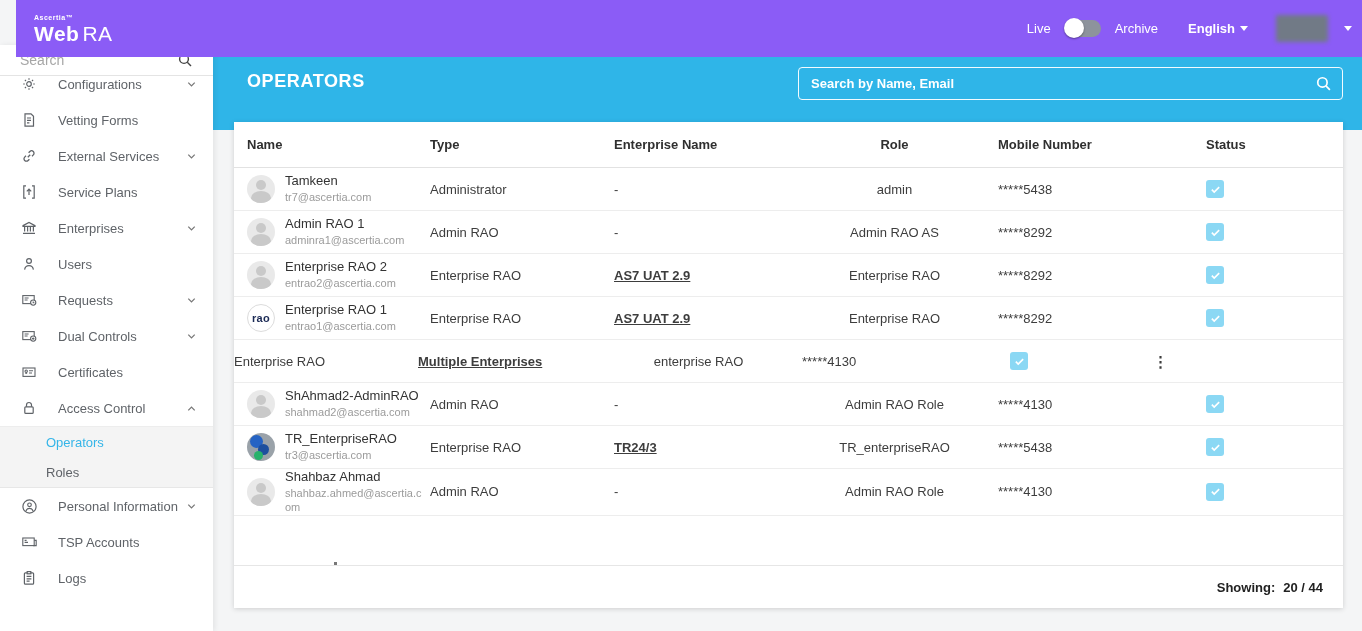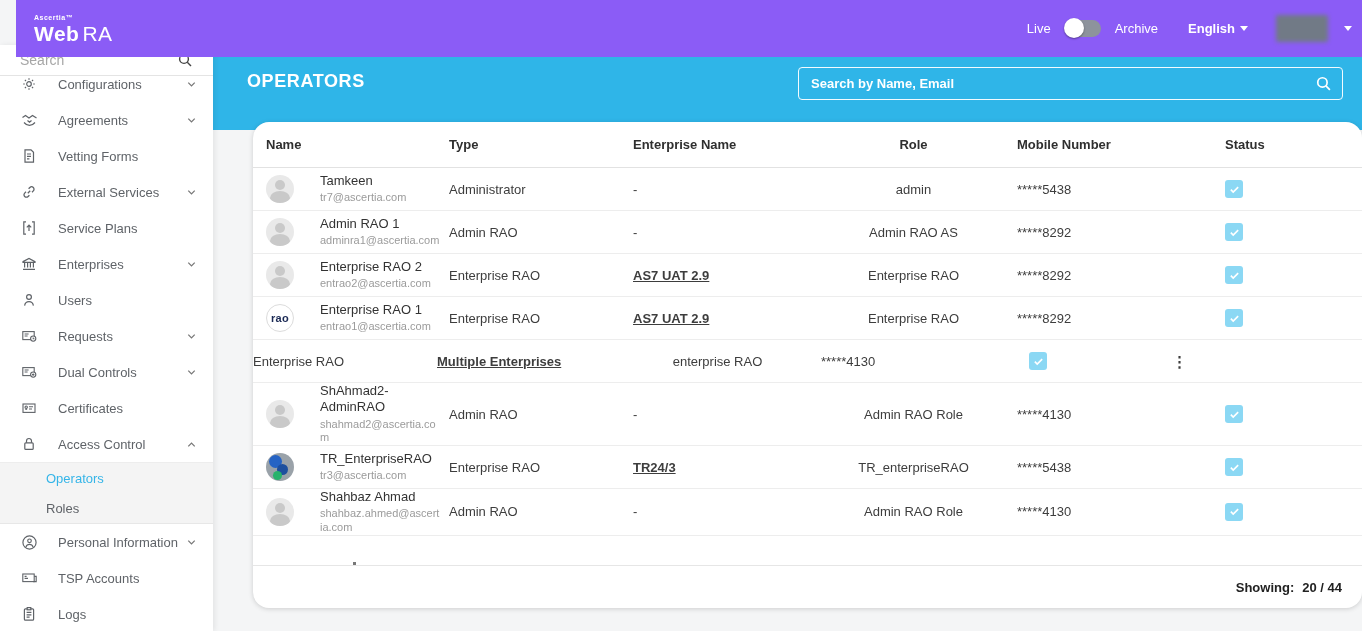--- a/index.html
+++ b/index.html
@@ -38,35 +38,35 @@
   
   .main { position:absolute; left:213px; top:45px; width:1149px; height:586px; background:#f4f5f6; }
   .band { position:absolute; left:0; top:0; width:1149px; height:85px; background:#2fb5e8; }
   .page-title { position:absolute; left:34px; top:26px; color:#fff; font-size:18px; font-weight:600; letter-spacing:.6px; }
   .band-search { position:absolute; right:19px; top:22px; width:545px; height:33px; border:1px solid #f2fbff; border-radius:4px; display:flex; align-items:center; }
   .band-search input { flex:1; height:100%; background:transparent; border:0; outline:none; padding:0 10px 0 12px; color:#fff; font-size:13px; font-weight:700; font-family:"Liberation Sans",sans-serif; }
   .band-search input::placeholder { color:#fff; opacity:1; }
   .band-search .mag { margin-right:10px; display:flex; }
 
   
-  .card { position:absolute; left:21px; top:77px; width:1109px; height:486px; background:#fff; border-radius:16px; box-shadow:0 1px 5px rgba(0,0,0,.16); overflow:hidden; display:flex; flex-direction:column;margin-left:19px; }
+  .card { position:absolute; left:21px; top:77px; width:1109px; height:486px; background:#fff; border-radius:0; box-shadow:0 1px 5px rgba(0,0,0,.16); overflow:hidden; display:flex; flex-direction:column; }
   .thead { display:flex; align-items:center; height:46px; border-bottom:1px solid #e2e2e2; flex:none; }
   .cell { flex:none; padding-right:8px; }
   .c-name { width:196px; padding-left:13px; }
   .c-type { width:184px; }
   .c-ent  { width:185px; }
   .c-role { width:199px;text-align:center; }
   .c-mob  { width:208px; }
   .c-stat { width:135px; }
   .c-act  { width:39px; display:flex; justify-content:center; }
   .thead .cell { font-size:13px; font-weight:700; color:#2f2f2f; }
   .plus-btn { font-size:22px; font-weight:300; color:#333; line-height:18px; cursor:pointer; background:none; border:0; font-family:"Liberation Sans",sans-serif; }
   .tbody { flex:1 1 auto; overflow:hidden; }
   .trow { display:flex; align-items:center; min-height:43px; border-bottom:1px solid #ededed; font-size:13px; color:#3d3d3d; }
-  .name-wrap { display:flex; align-items:center; gap:26px; }
+  .name-wrap { display:flex; align-items:center; gap:10px; }
   .avatar { width:28px; height:28px; border-radius:50%; flex:none; position:relative; overflow:hidden; }
   .avatar.person { background:#e9e9e9; }
   .avatar.person .head { position:absolute; left:9px; top:5px; width:10px; height:10px; border-radius:50%; background:#c9c9c9; }
   .avatar.person .body { position:absolute; left:4px; top:16px; width:20px; height:14px; border-radius:50%; background:#c9c9c9; }
   .avatar.rao { background:#fff; border:1px solid #dcdcdc; display:flex; align-items:center; justify-content:center; font-weight:700; font-size:11px; color:#1b2a55; letter-spacing:.3px; }
   .avatar.globe { background:#9aa2a9; }
   .avatar.globe .b1 { position:absolute; left:3px; top:2px; width:13px; height:13px; border-radius:50%; background:#2563c4; }
   .avatar.globe .b2 { position:absolute; left:11px; top:11px; width:11px; height:11px; border-radius:50%; background:#1d4f9e; }
   .avatar.globe .b3 { position:absolute; left:7px; top:18px; width:9px; height:9px; border-radius:50%; background:#27b26b; }
   .nm { line-height:1.25; }
@@ -129,35 +129,20 @@
         </span>
         <span class="lbl">Configurations</span>
         <span class="chev">
           <svg width="11" height="11" viewBox="0 0 12 12" fill="none" stroke="#777" stroke-width="1.4">
             <path d="M2.5 4l3.5 3.5L9.5 4"></path>
           </svg>
         </span>
       </div>
       <div class="nav-item">
         <span class="ico">
-          <svg width="17" height="16" viewBox="0 0 17 16" fill="none" stroke="#5f6368" stroke-width="1.2">
-            <path d="M1.5 5.5l3-2 3.5 2.5 3.5-2.5 4 2.5"></path>
-            <path d="M3 10.5c1.5 1.8 3 2.8 5.5 2.8s4-1 5.5-2.8"></path>
-            <path d="M6.5 8.5l2 1.8 2-1.8"></path>
-          </svg>
-        </span>
-        <span class="lbl">Agreements</span>
-        <span class="chev">
-          <svg width="11" height="11" viewBox="0 0 12 12" fill="none" stroke="#777" stroke-width="1.4">
-            <path d="M2.5 4l3.5 3.5L9.5 4"></path>
-          </svg>
-        </span>
-      </div>
-      <div class="nav-item">
-        <span class="ico">
           <svg width="16" height="16" viewBox="0 0 16 16" fill="none" stroke="#5f6368" stroke-width="1.2">
             <path d="M4 1.8h6l2.5 2.5v9.9H4z"></path>
             <path d="M6 6h4M6 8.4h4M6 10.8h2.4"></path>
           </svg>
         </span>
         <span class="lbl">Vetting Forms</span>
       </div>
       <div class="nav-item">
         <span class="ico">
           <svg width="16" height="16" viewBox="0 0 16 16" fill="none" stroke="#5f6368" stroke-width="1.3">

